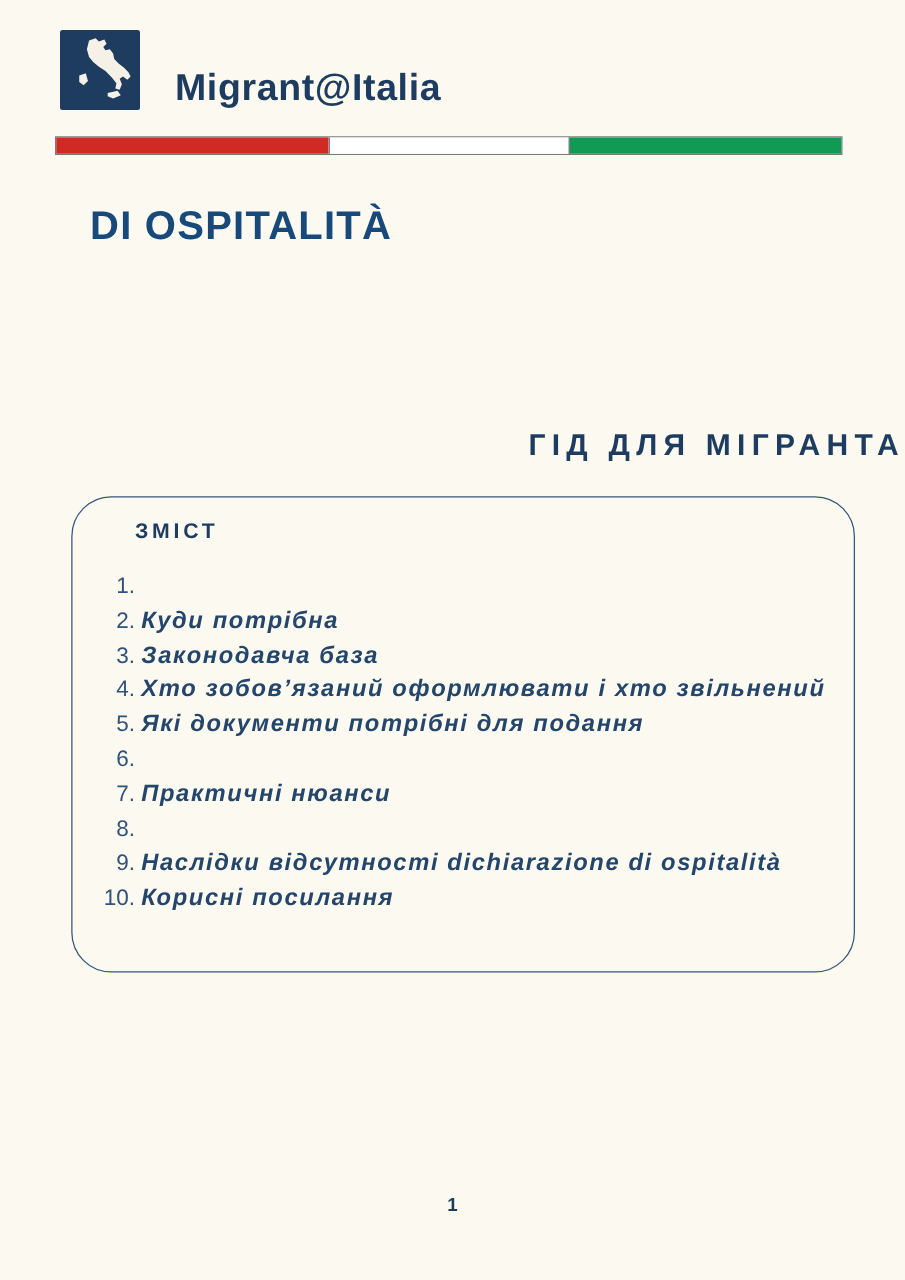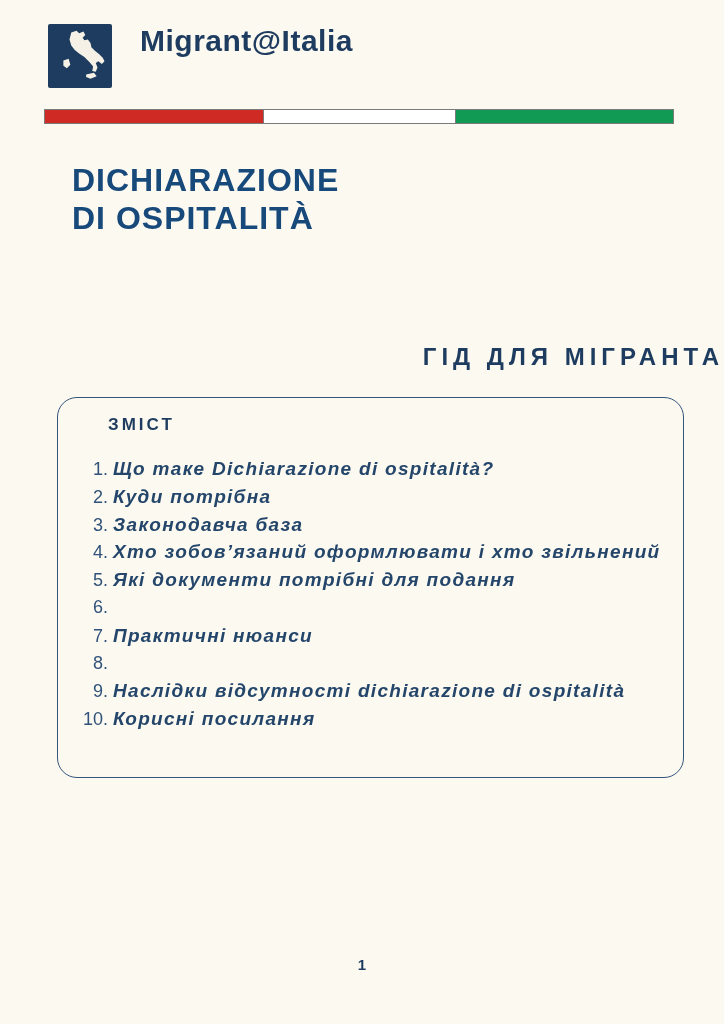--- a/index.html
+++ b/index.html
@@ -11,21 +11,21 @@
     position:relative;
     width:724px;height:1024px;
     margin:0 auto;
     background:#fcf9f0;
     overflow:hidden;
   }
 
   
   .header{
     position:absolute;left:48px;top:24px;
-    display:flex;align-items:flex-start;
+    display:flex;align-items:flex-end;
   }
   .logo-square{
     width:64px;height:64px;
     background:#1e3c5f;
     border-radius:2px;
     display:flex;align-items:center;justify-content:center;
     flex:0 0 auto;
   }
   .logo-square svg{width:56px;height:56px;display:block;}
   .brand-name{
@@ -66,21 +66,21 @@
     letter-spacing:5px;
     color:#1e3c5f;
   }
 
   
   .toc-box{
     position:absolute;left:57px;top:397px;
     width:627px;height:381px;
     box-sizing:border-box;
     border:1.5px solid #34557c;
-    border-radius:20px;
+    border-radius:32px;
   }
   .toc-heading{
     position:absolute;left:50px;top:17px;
     font-size:17px;font-weight:700;
     letter-spacing:3px;
     color:#1e3c5f;
   }
   .toc-list{
     position:absolute;left:8px;top:57px;right:10px;
     margin:0;padding:0;list-style:none;
@@ -128,32 +128,30 @@
     <div class="brand-name">Migrant@Italia</div>
   </div>
 
   <div class="flag-bar">
     <div class="flag-seg flag-red"></div>
     <div class="flag-seg flag-white"></div>
     <div class="flag-seg flag-green"></div>
   </div>
 
   <h1 class="doc-title" style="margin:0;">
-    <span>DICHIARAZIONE</span>
     <span>DI OSPITALITÀ</span>
   </h1>
 
   <div class="doc-subtitle">ГІД ДЛЯ МІГРАНТА</div>
 
   <div class="toc-box">
     <div class="toc-heading">ЗМІСТ</div>
     <ul class="toc-list">
       <li class="toc-item">
         <span class="toc-num">1.</span>
-        <span class="toc-label">Що таке Dichiarazione di ospitalità?</span>
       </li>
       <li class="toc-item">
         <span class="toc-num">2.</span>
         <span class="toc-label">Куди потрібна</span>
       </li>
       <li class="toc-item">
         <span class="toc-num">3.</span>
         <span class="toc-label">Законодавча база</span>
       </li>
       <li class="toc-item">

